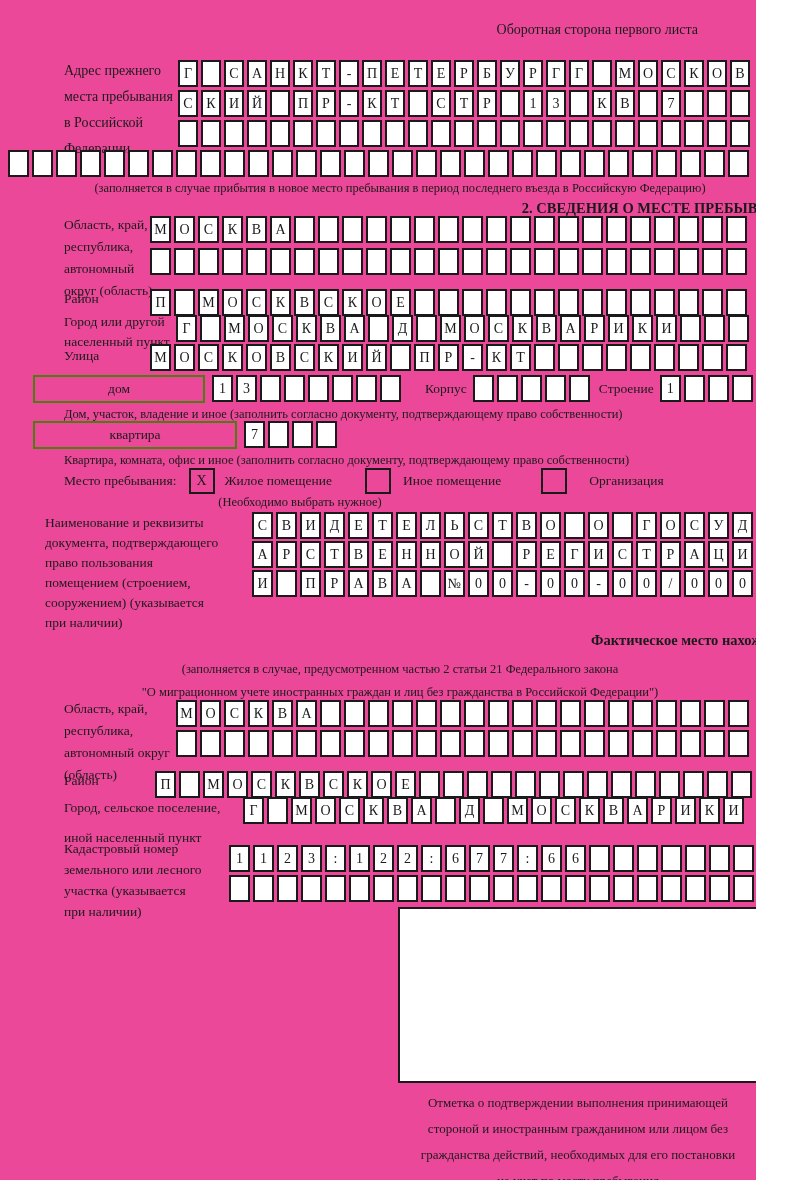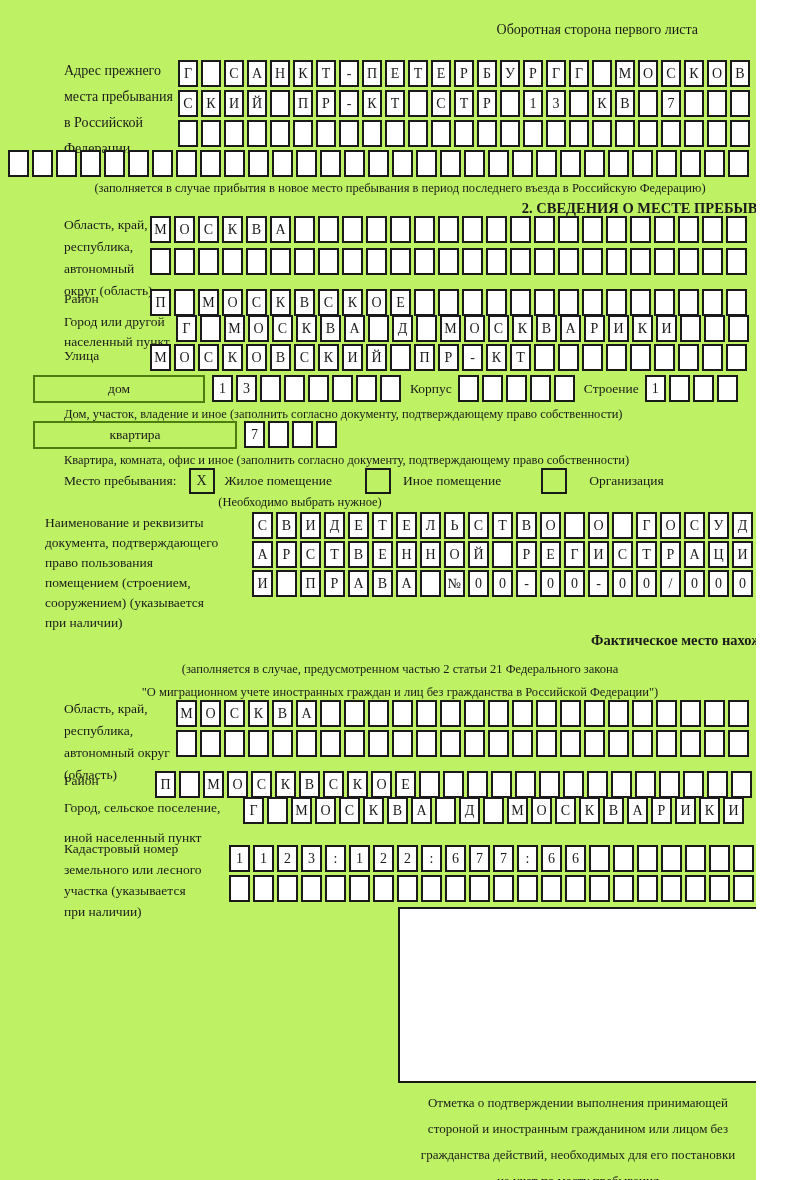--- a/index.html
+++ b/index.html
@@ -1,17 +1,17 @@
 <!DOCTYPE html>
 <html><head>
 <meta charset="utf-8">
 <style>
   html,body { margin:0; padding:0; background:#ffffff; }
   .page {
-    position:relative; width:756px; height:1180px; background:#bef264;
+    position:relative; width:756px; height:1180px; background:#ec4899;
     font-family:"Liberation Serif","DejaVu Serif",serif; color:#1a1a1a;
     overflow:hidden;
   }
   .abs { position:absolute; }
   .note { font-size:14px; }
   .lbl { font-size:13.5px; line-height:22px; white-space:pre-line; }
   .lbl-lg { font-size:14px; line-height:26px; white-space:pre-line; }
   .lbl-doc { font-size:13.5px; line-height:20px; white-space:pre-line; }
   .cap { font-size:12.5px; }
   .center { text-align:center; }
@@ -318,21 +318,21 @@
     <div class="grid" style="margin-left:7px; margin-top:0">
         <span class="cell">1</span>
         <span class="cell">3</span>
         <span class="cell"></span>
         <span class="cell"></span>
         <span class="cell"></span>
         <span class="cell"></span>
         <span class="cell"></span>
         <span class="cell"></span>
       </div>
-    <div class="inlbl" style="margin-left:9px">Корпус</div>
+    <div class="inlbl" style="margin-left:24px">Корпус</div>
     <div class="grid" style="margin-left:6px">
         <span class="cell"></span>
         <span class="cell"></span>
         <span class="cell"></span>
         <span class="cell"></span>
         <span class="cell"></span>
       </div>
     <div class="inlbl" style="margin-left:9px">Строение</div>
     <div class="grid" style="margin-left:6px">
         <span class="cell">1</span>

